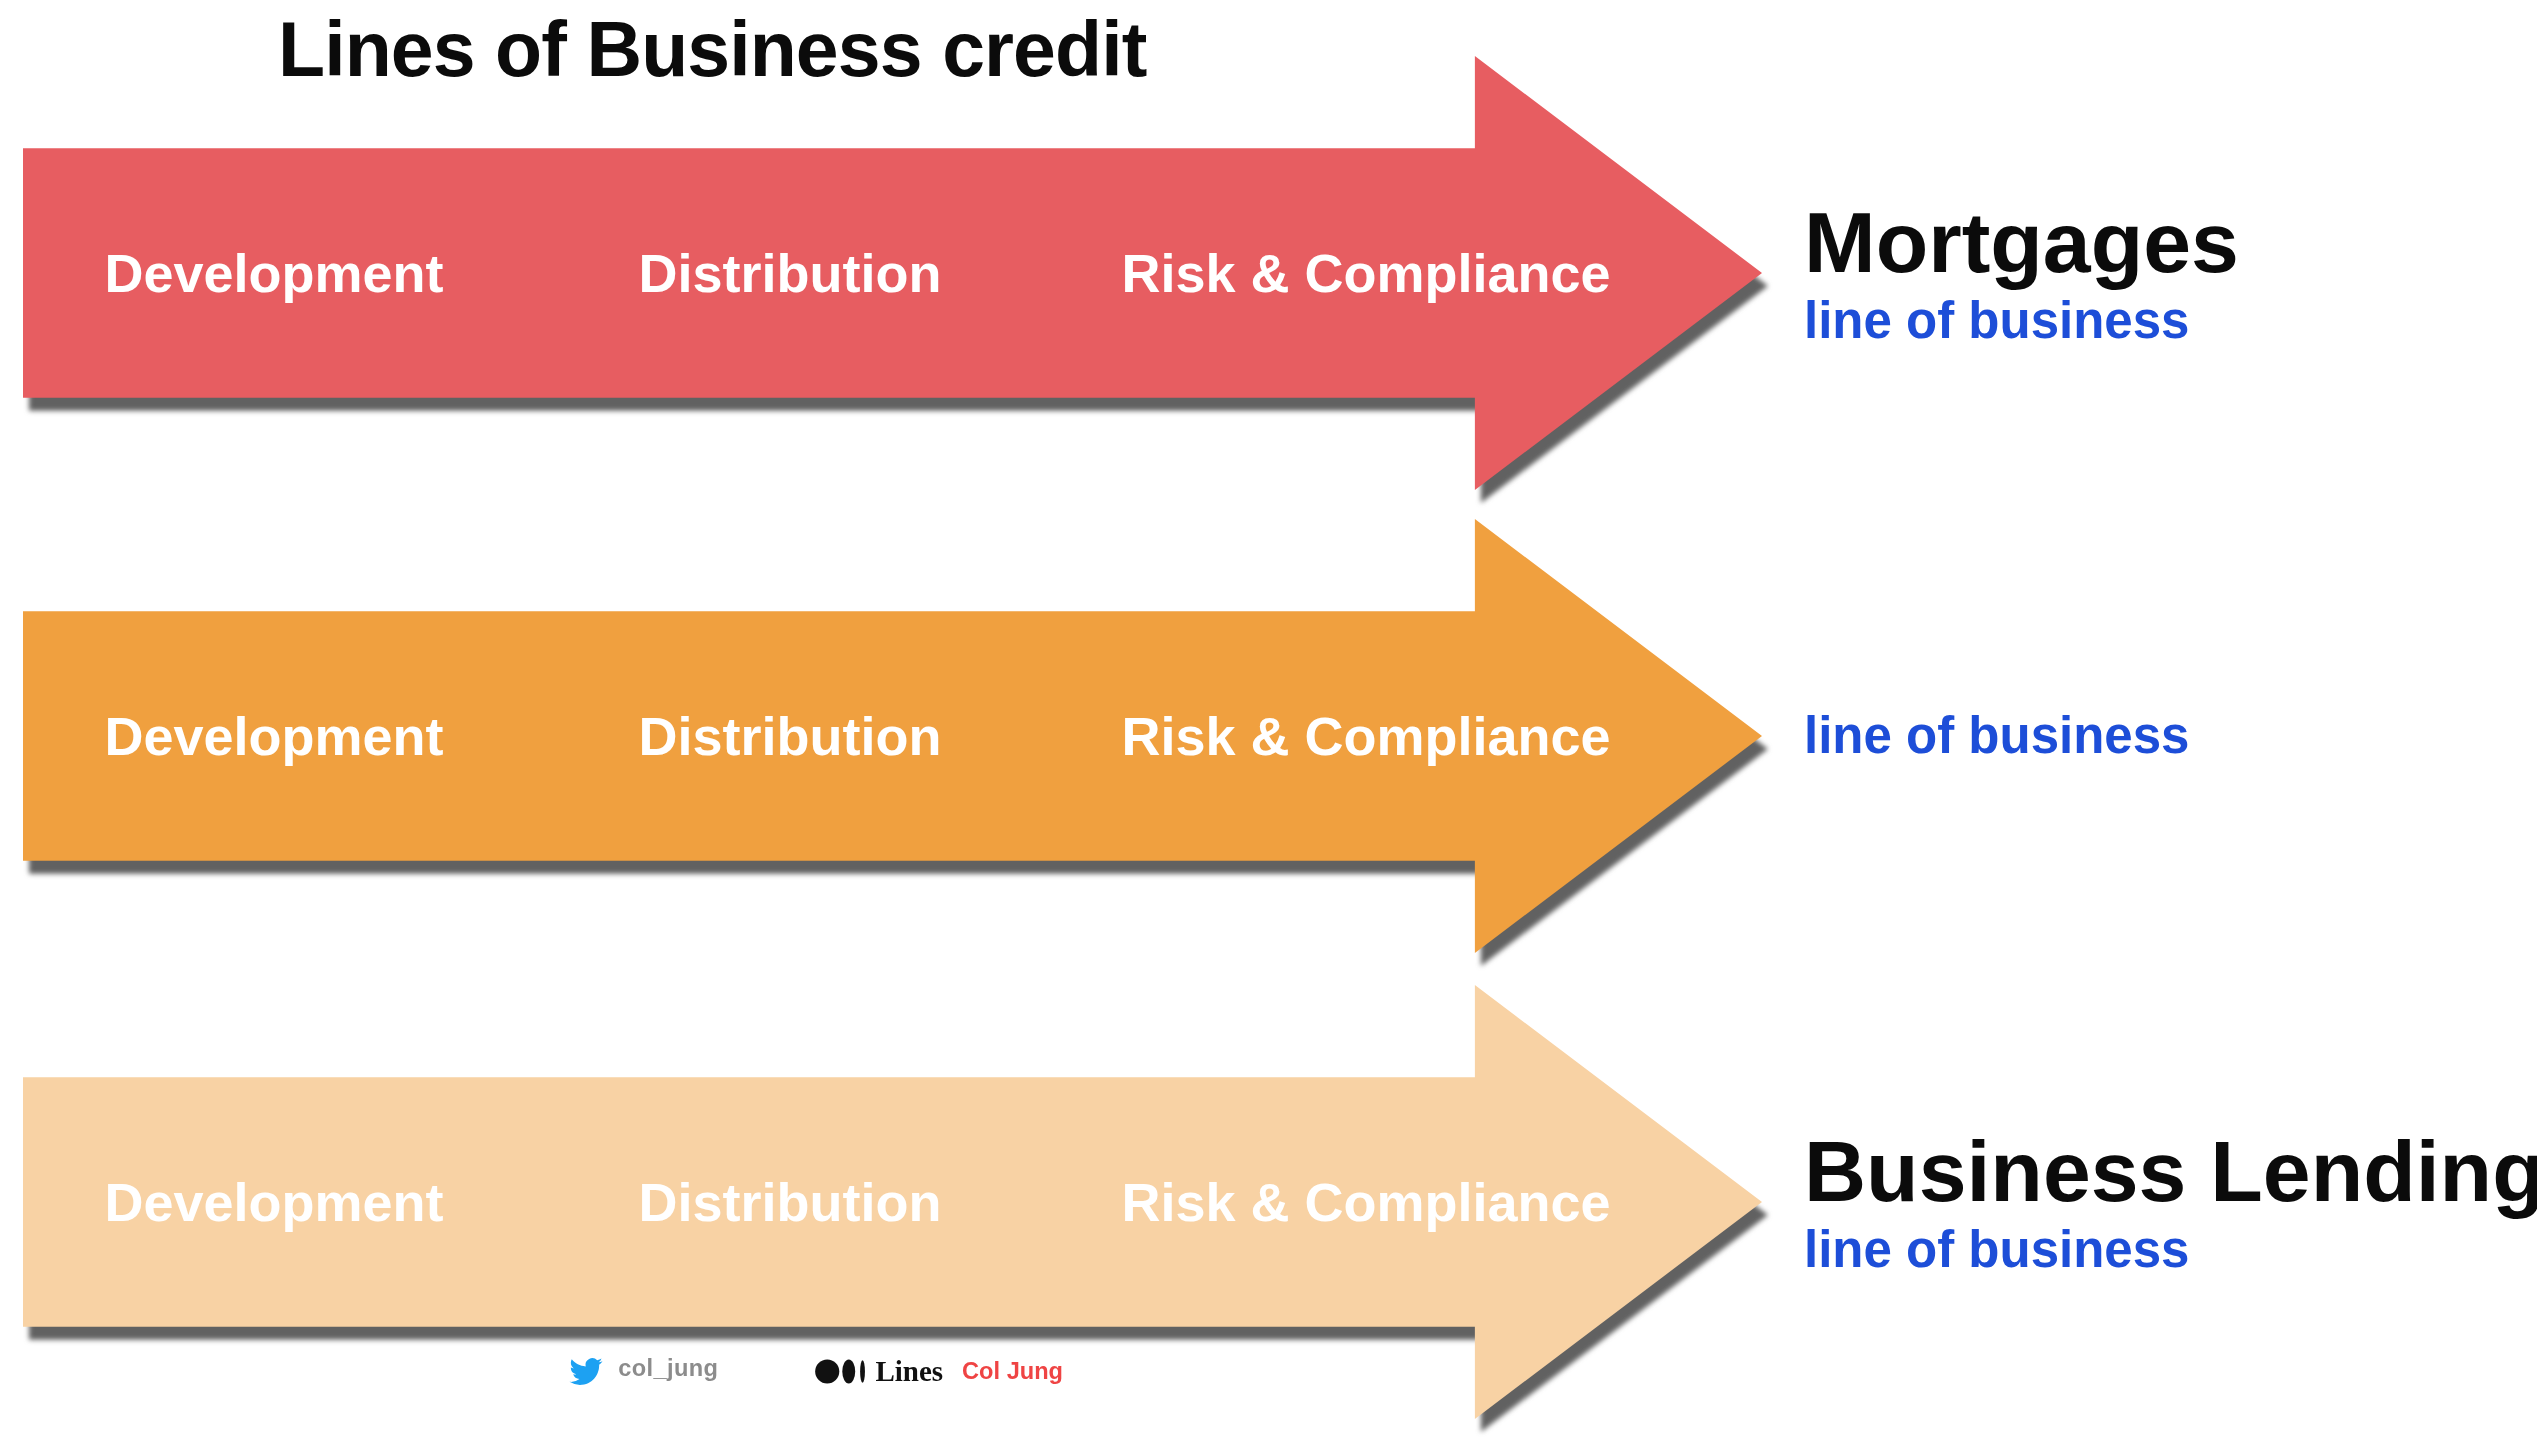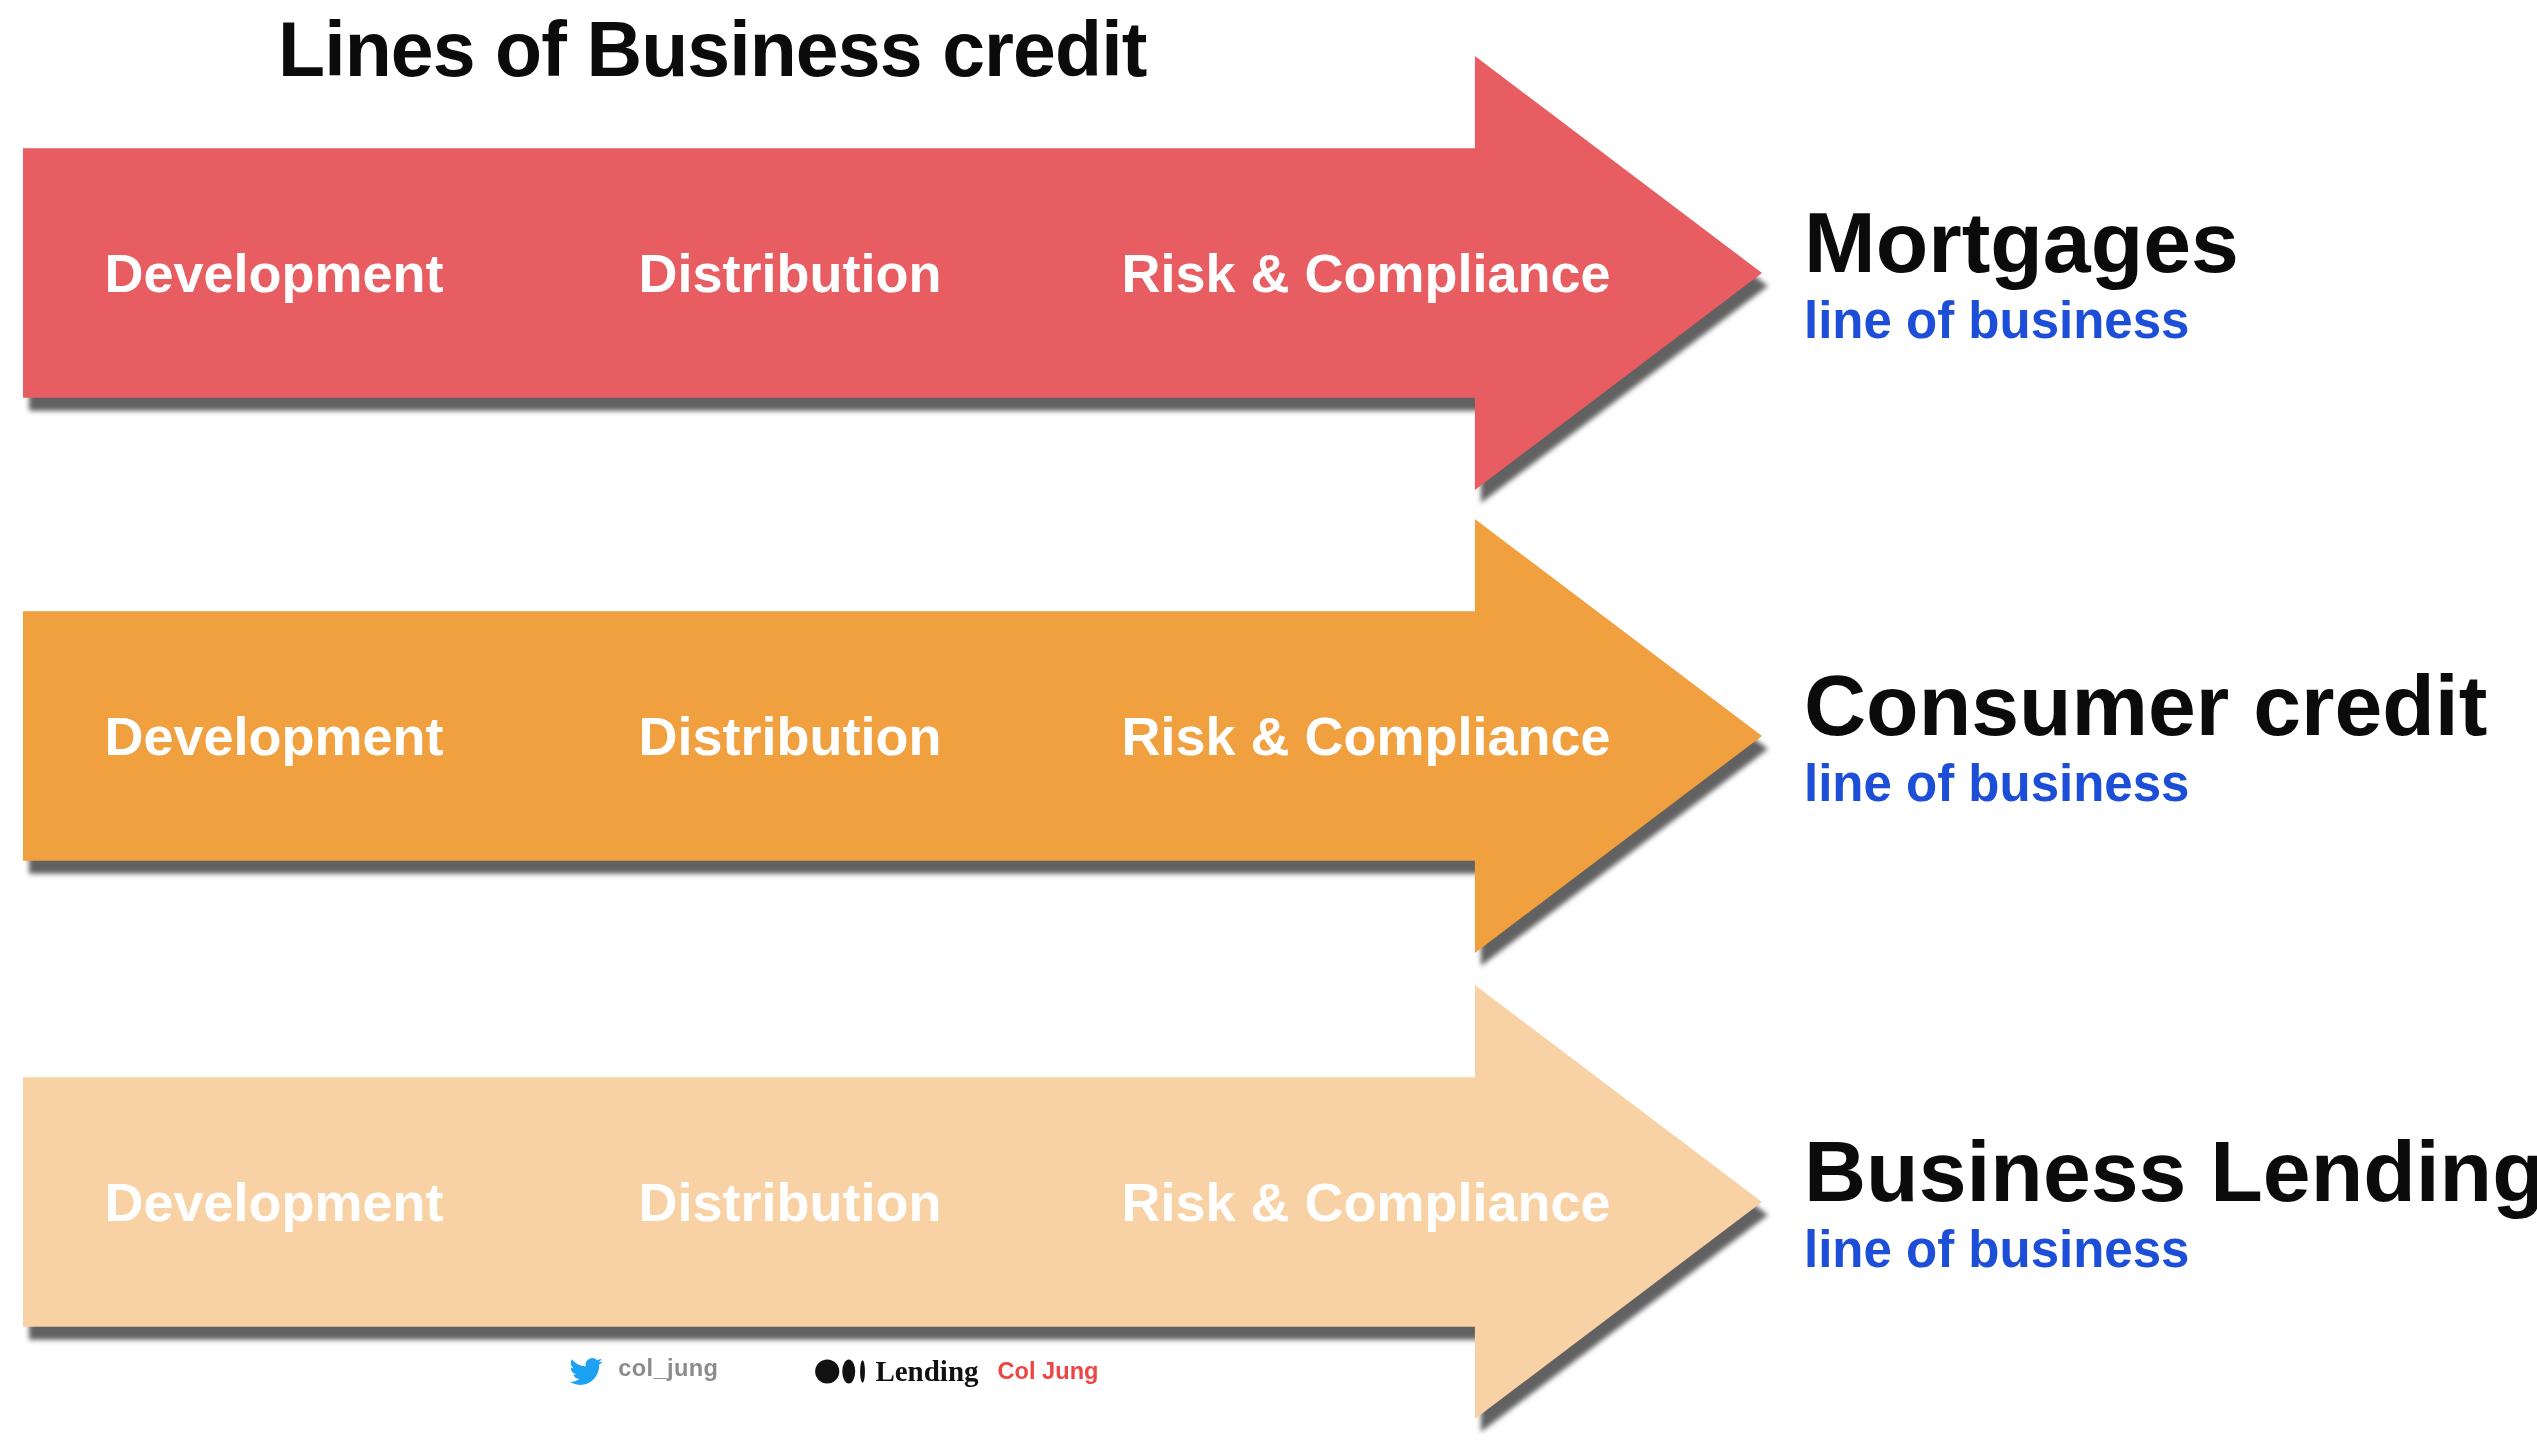--- a/index.html
+++ b/index.html
@@ -128,21 +128,20 @@
   </div>
 
   <div class="row row-2">
     <svg class="arrow-svg" viewBox="0 0 1066 266" aria-hidden="true">
       <polygon points="0,56.5 890,56.5 890,0 1066,133 890,266 890,209.5 0,209.5" fill="#f0a03f"></polygon>
     </svg>
     <span class="stage s0">Development</span>
     <span class="stage s1">Distribution</span>
     <span class="stage s2">Risk &amp; Compliance</span>
     <div class="side">
-      <div class="lob-name">Consumer credit</div>
       <div class="lob-sub">line of business</div>
     </div>
   </div>
 
   <div class="row row-3">
     <svg class="arrow-svg" viewBox="0 0 1066 266" aria-hidden="true">
       <polygon points="0,56.5 890,56.5 890,0 1066,133 890,266 890,209.5 0,209.5" fill="#f8d2a4"></polygon>
     </svg>
     <span class="stage s0">Development</span>
     <span class="stage s1">Distribution</span>
@@ -158,19 +157,19 @@
       <path d="M23.953 4.57a10 10 0 01-2.825.775 4.958 4.958 0 002.163-2.723c-.951.555-2.005.959-3.127 1.184a4.92 4.92 0 00-8.384 4.482C7.69 8.095 4.067 6.13 1.64 3.162a4.822 4.822 0 00-.666 2.475c0 1.71.87 3.213 2.188 4.096a4.904 4.904 0 01-2.228-.616v.06a4.923 4.923 0 003.946 4.827 4.996 4.996 0 01-2.212.085 4.936 4.936 0 004.604 3.417 9.867 9.867 0 01-6.102 2.105c-.39 0-.779-.023-1.17-.067a13.995 13.995 0 007.557 2.209c9.053 0 13.998-7.496 13.998-13.985 0-.21 0-.42-.015-.63A9.935 9.935 0 0024 4.59z" fill="#1da1f2"></path>
     </svg>
     <span class="handle">col_jung</span>
 
     <span class="medium-group">
       <svg class="m-icon" viewBox="0 0 62 36" aria-hidden="true">
         <circle cx="15" cy="18" r="14" fill="#111111"></circle>
         <ellipse cx="40" cy="18" rx="7.5" ry="14" fill="#111111"></ellipse>
         <ellipse cx="56" cy="18" rx="2.8" ry="13" fill="#111111"></ellipse>
       </svg>
-      <span class="m-word">Lending</span>
+      <span class="m-word">Lines</span>
       <span class="author">Col Jung</span>
     </span>
   </div>
 
 </div>
 
 
 </body></html>

